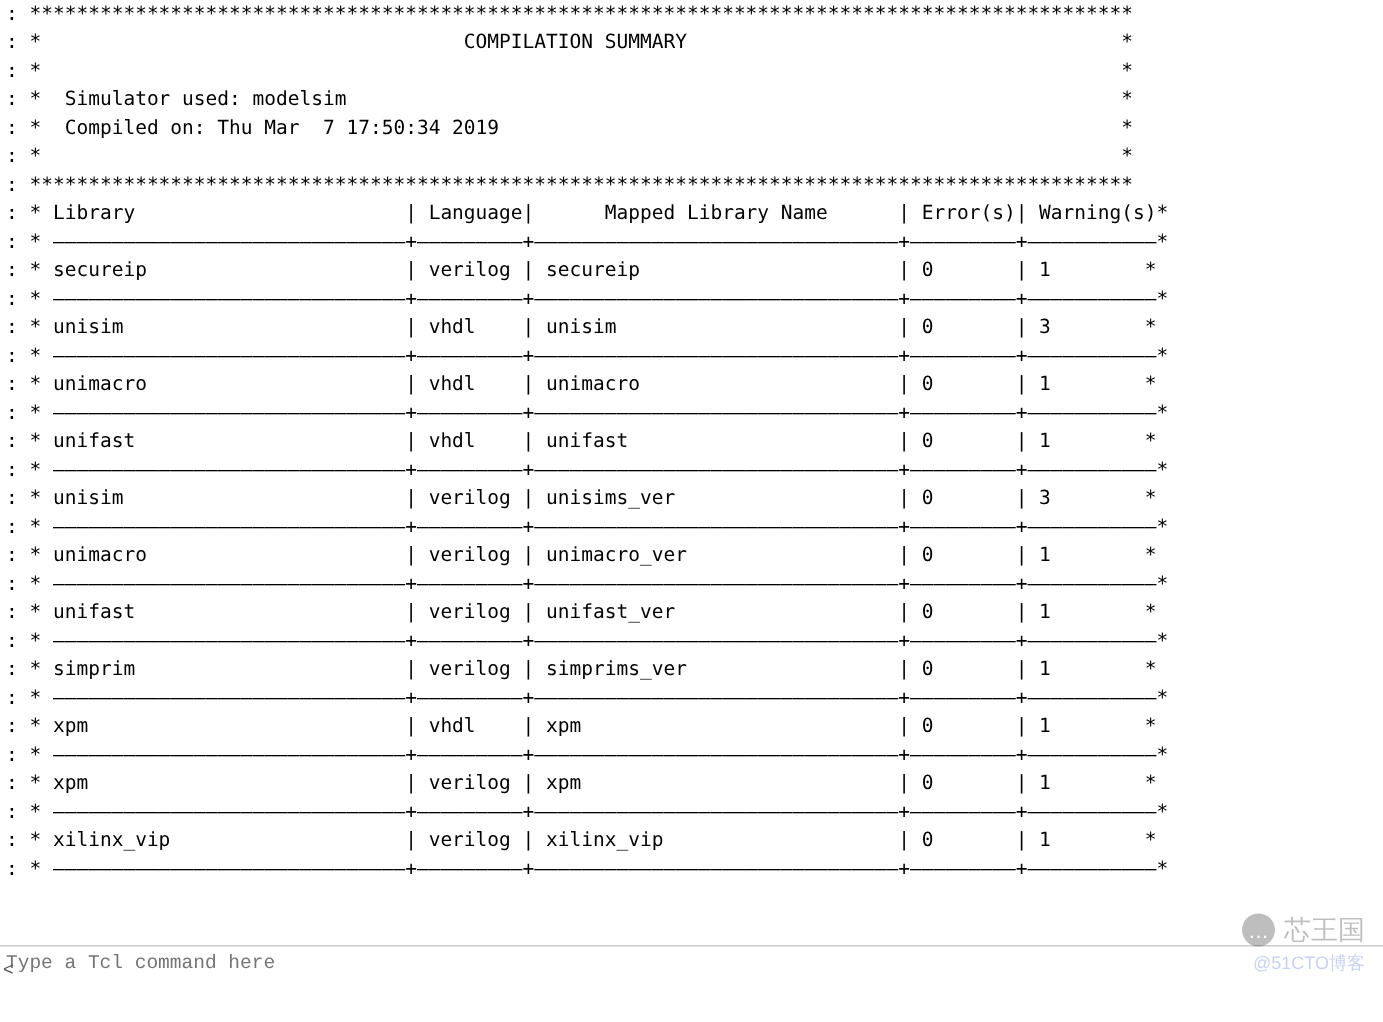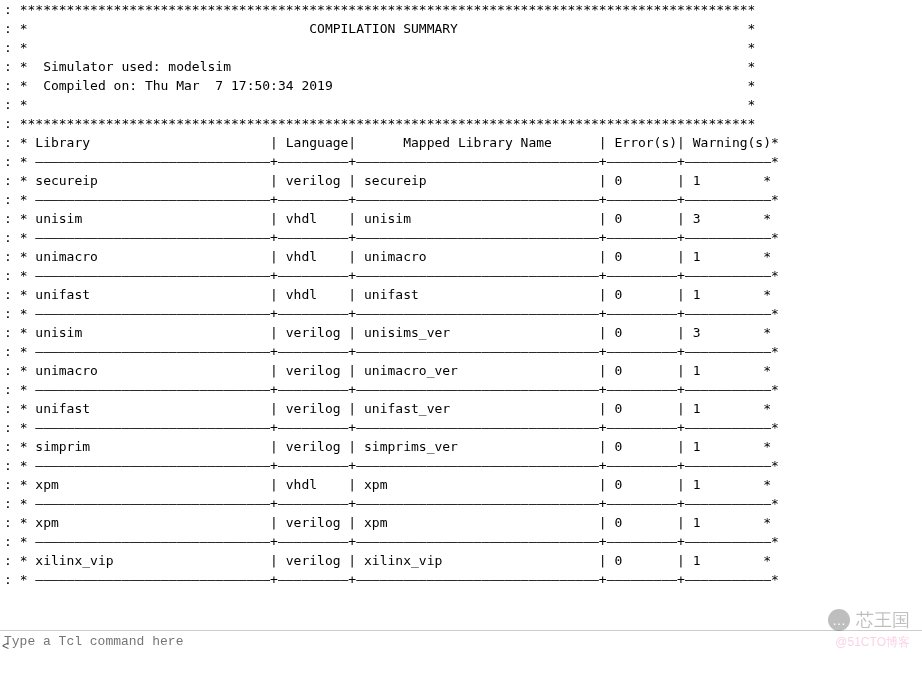--- a/index.html
+++ b/index.html
@@ -73,21 +73,21 @@
       border-radius: 50%;
       background: #000;
       display: inline-flex;
       align-items: center;
       justify-content: center;
       color: #fff;
       font-size: 14px;
     }
     .wm-bottom {
       font-size: 12px;
-      color: #ec4899;
+      color: #1d4ed8;
       margin-top: 2px;
       margin-left: 32px;
     }
     .scroll-left {
       position: absolute;
       left: 2px;
       bottom: 28px;
       font-family: sans-serif;
       font-size: 12px;
       color: #555;

